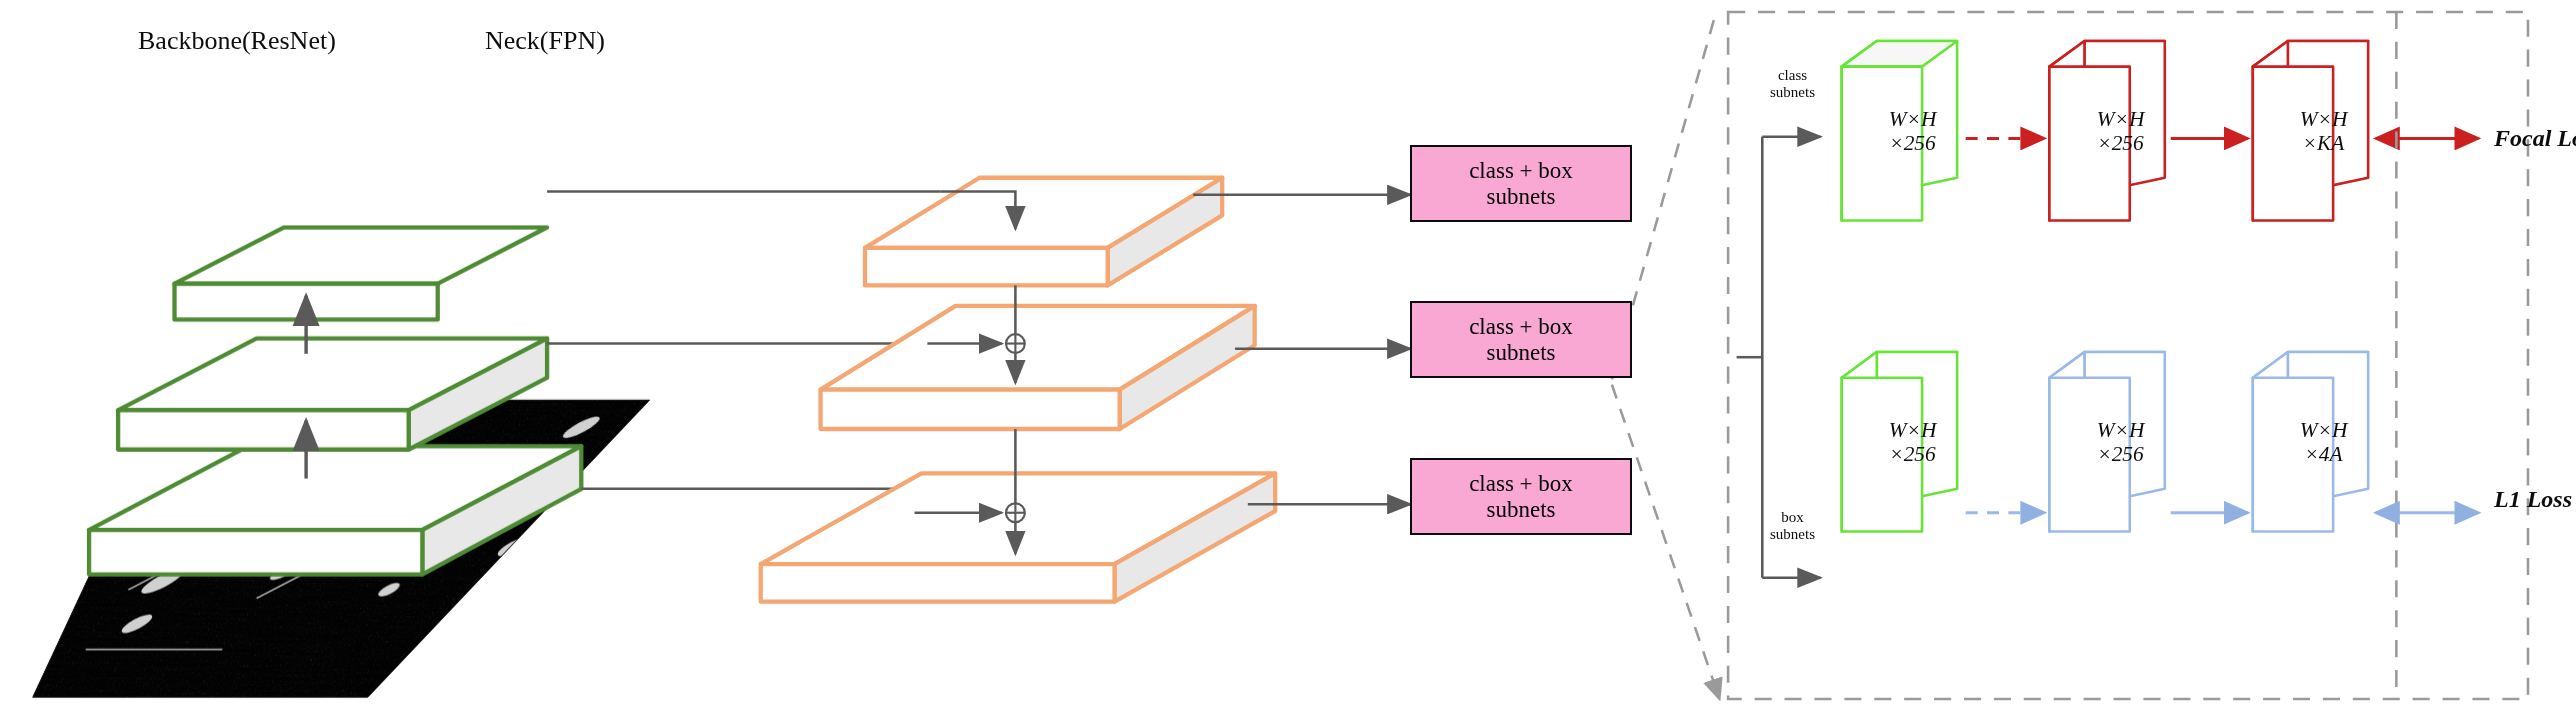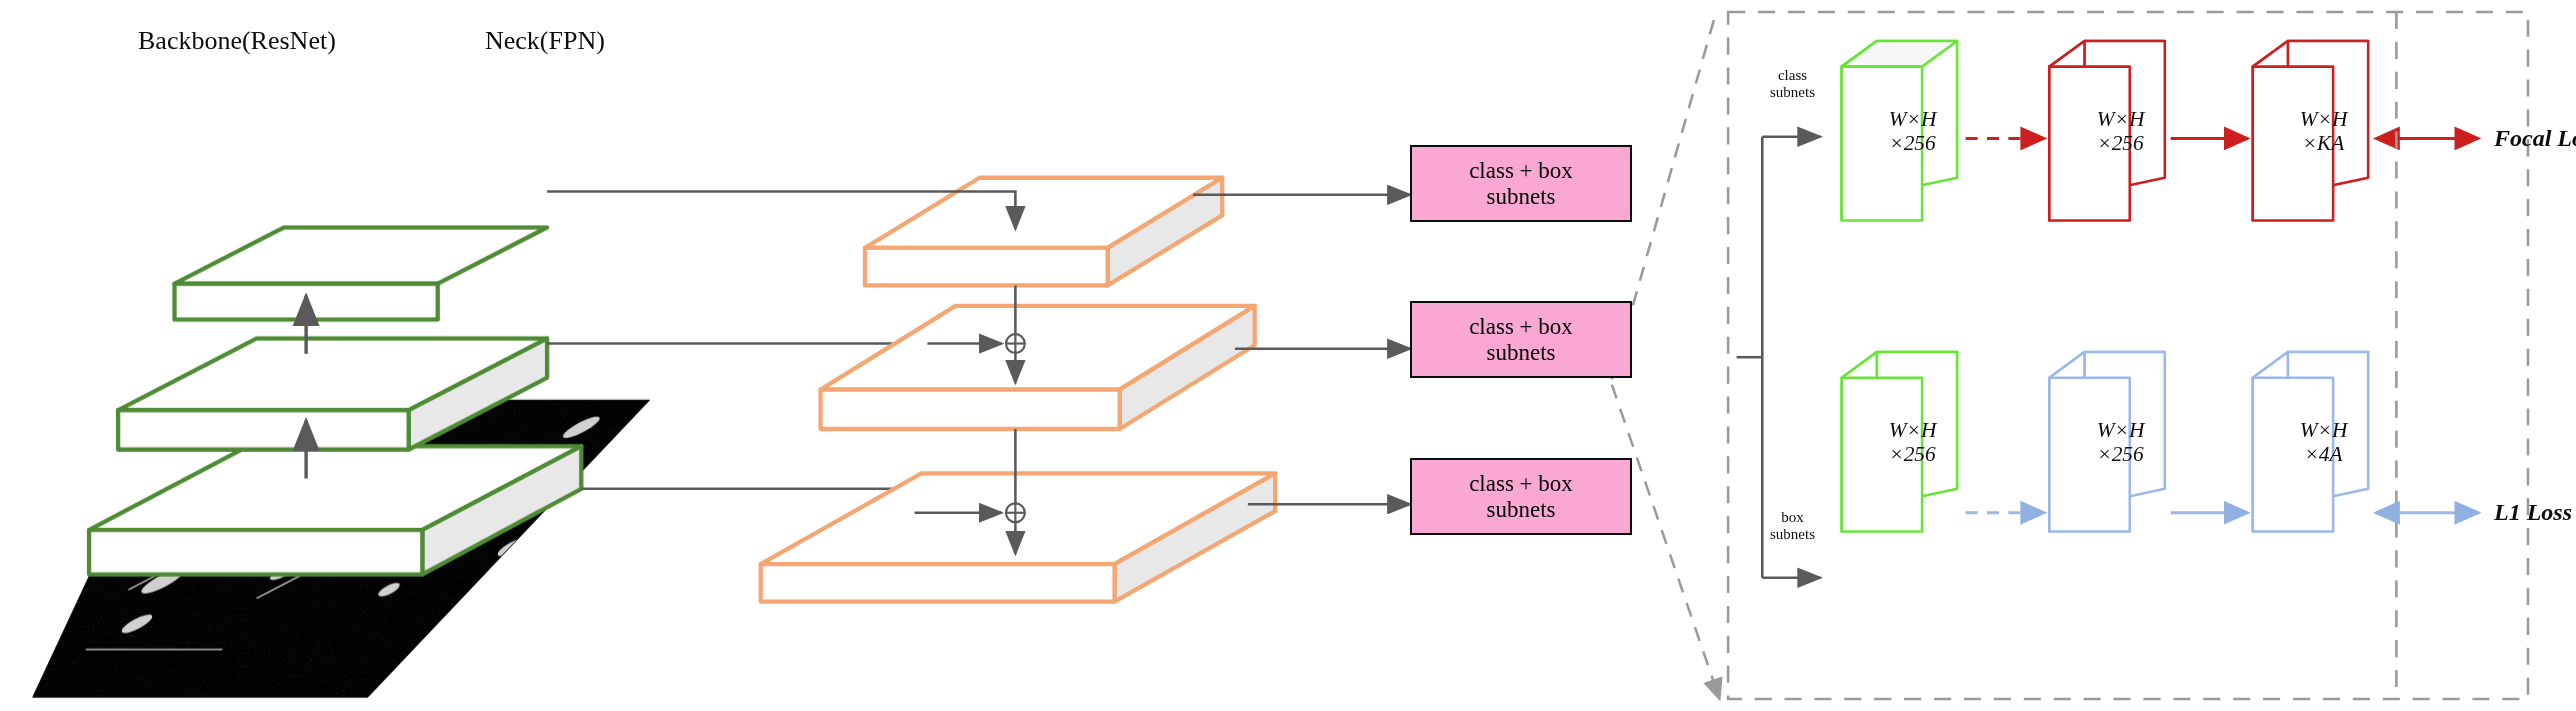--- a/index.html
+++ b/index.html
@@ -355,16 +355,16 @@
   <div class="lbl plane-text" style="left:2076px; top:419px; width:89px;">
     <div>W×H</div>
     <div>×256</div>
   </div>
   <div class="lbl plane-text" style="left:2279px; top:419px; width:89px;">
     <div>W×H</div>
     <div>×4A</div>
   </div>
 
   <div class="lbl loss-label" style="left:2494px; top:125px; color:#0d0d0d;">Focal Loss</div>
-  <div class="lbl loss-label" style="left:2494px; top:499px; color:#0d0d0d;">L1 Loss</div>
+  <div class="lbl loss-label" style="left:2494px; top:486px; color:#0d0d0d;">L1 Loss</div>
 
 </div>
 
 
 </body></html>

